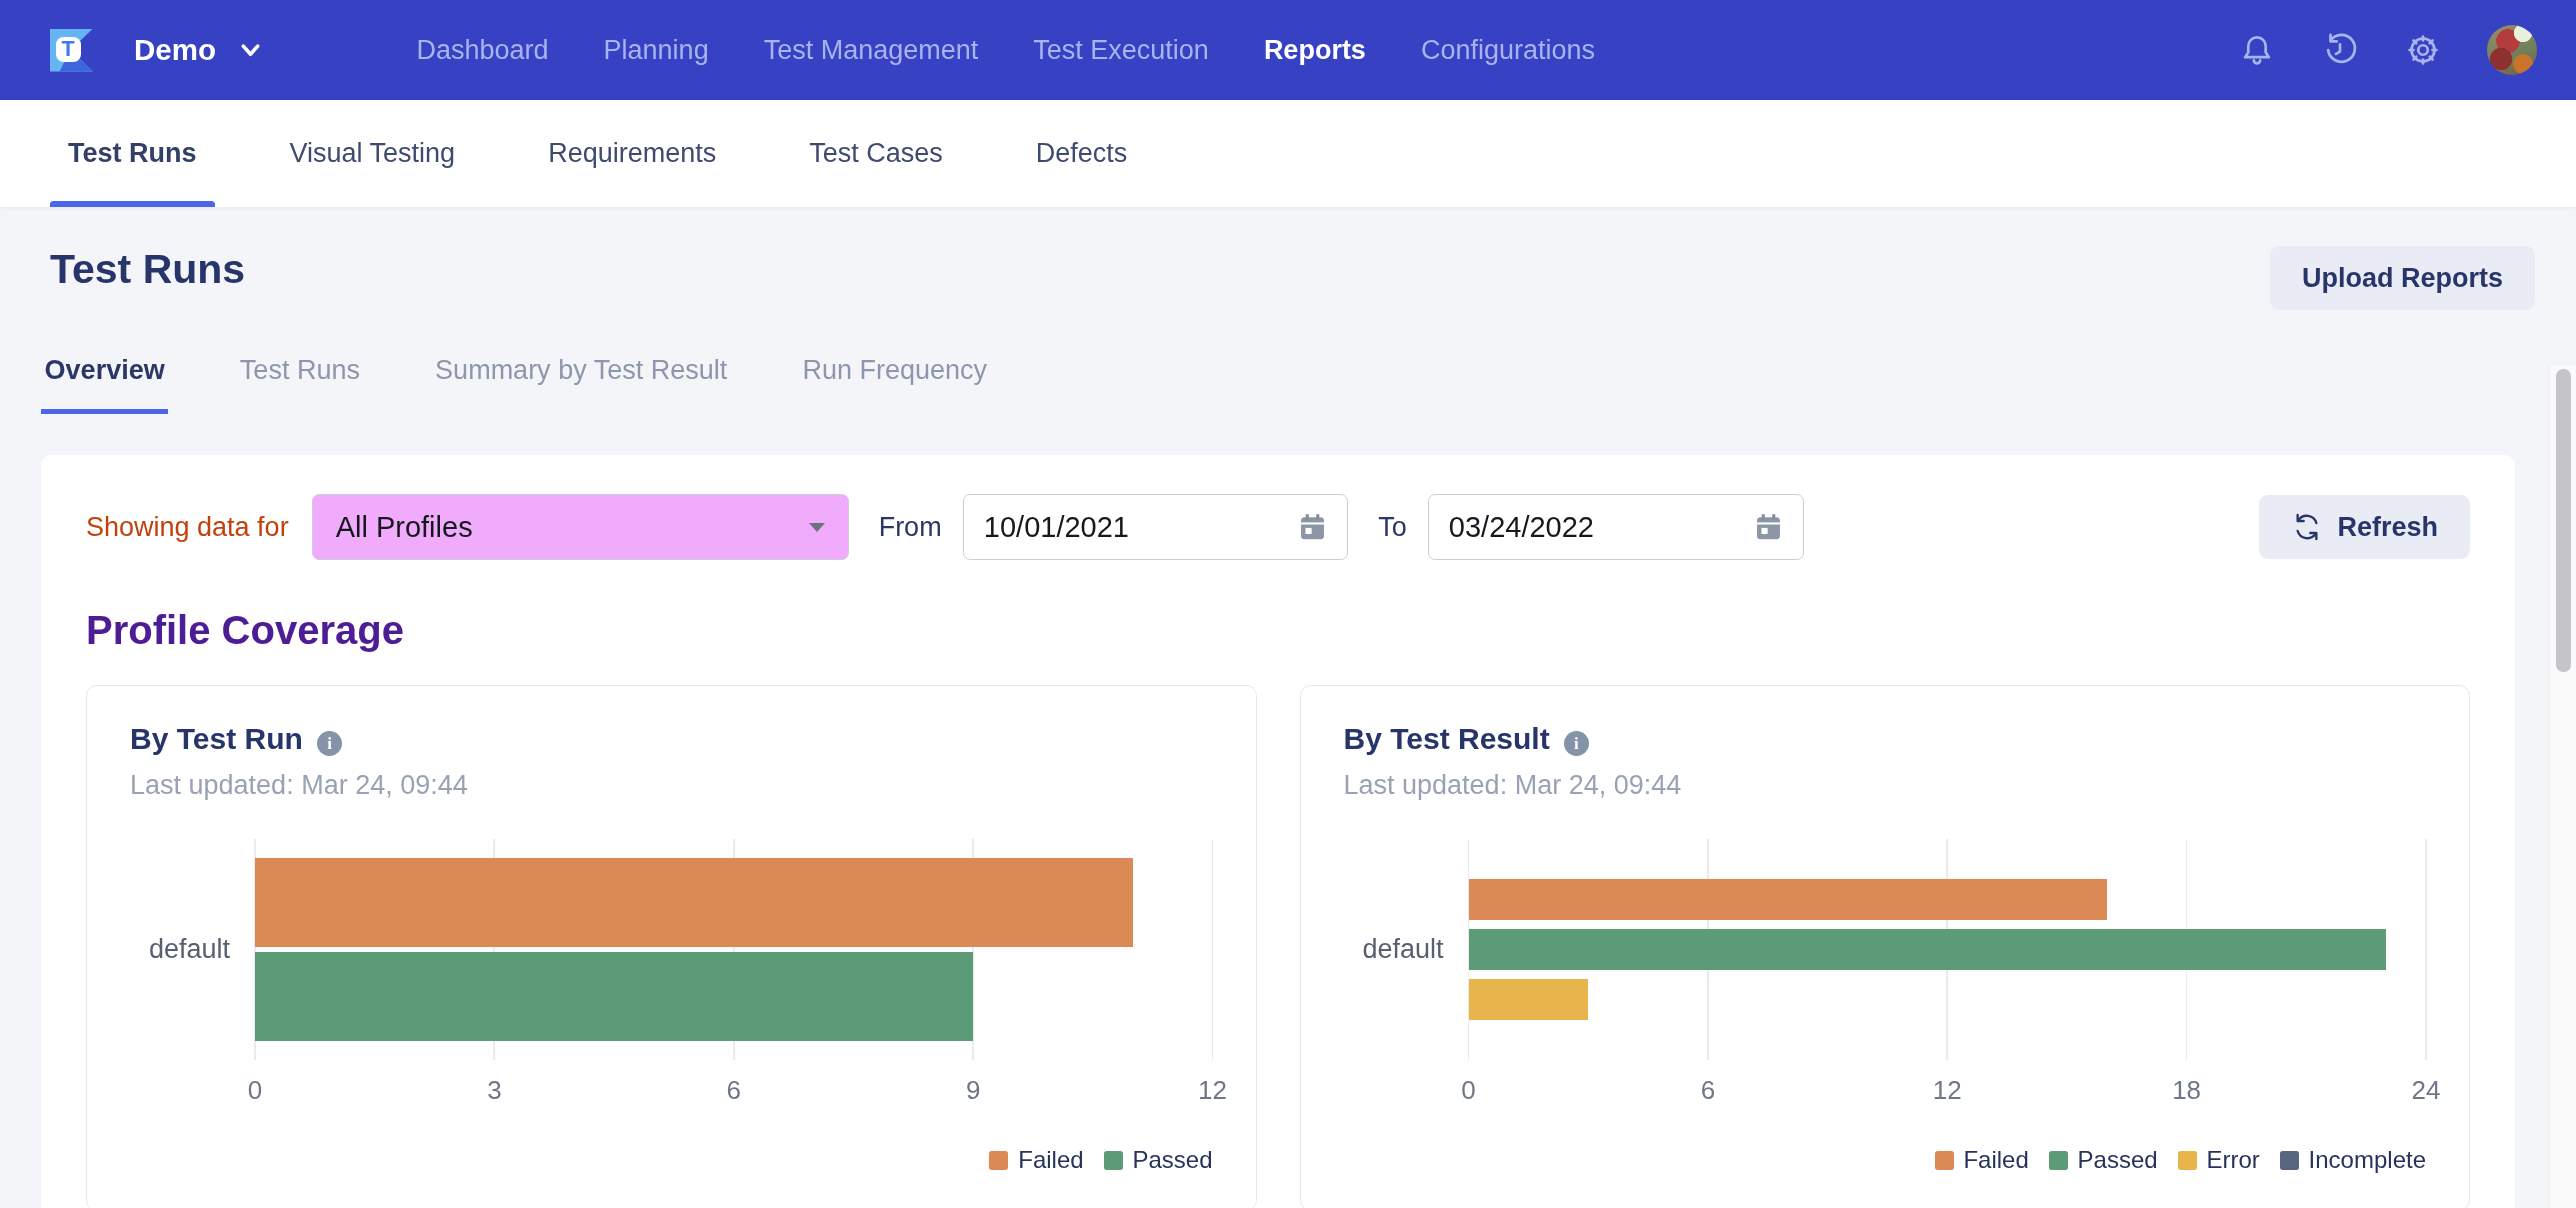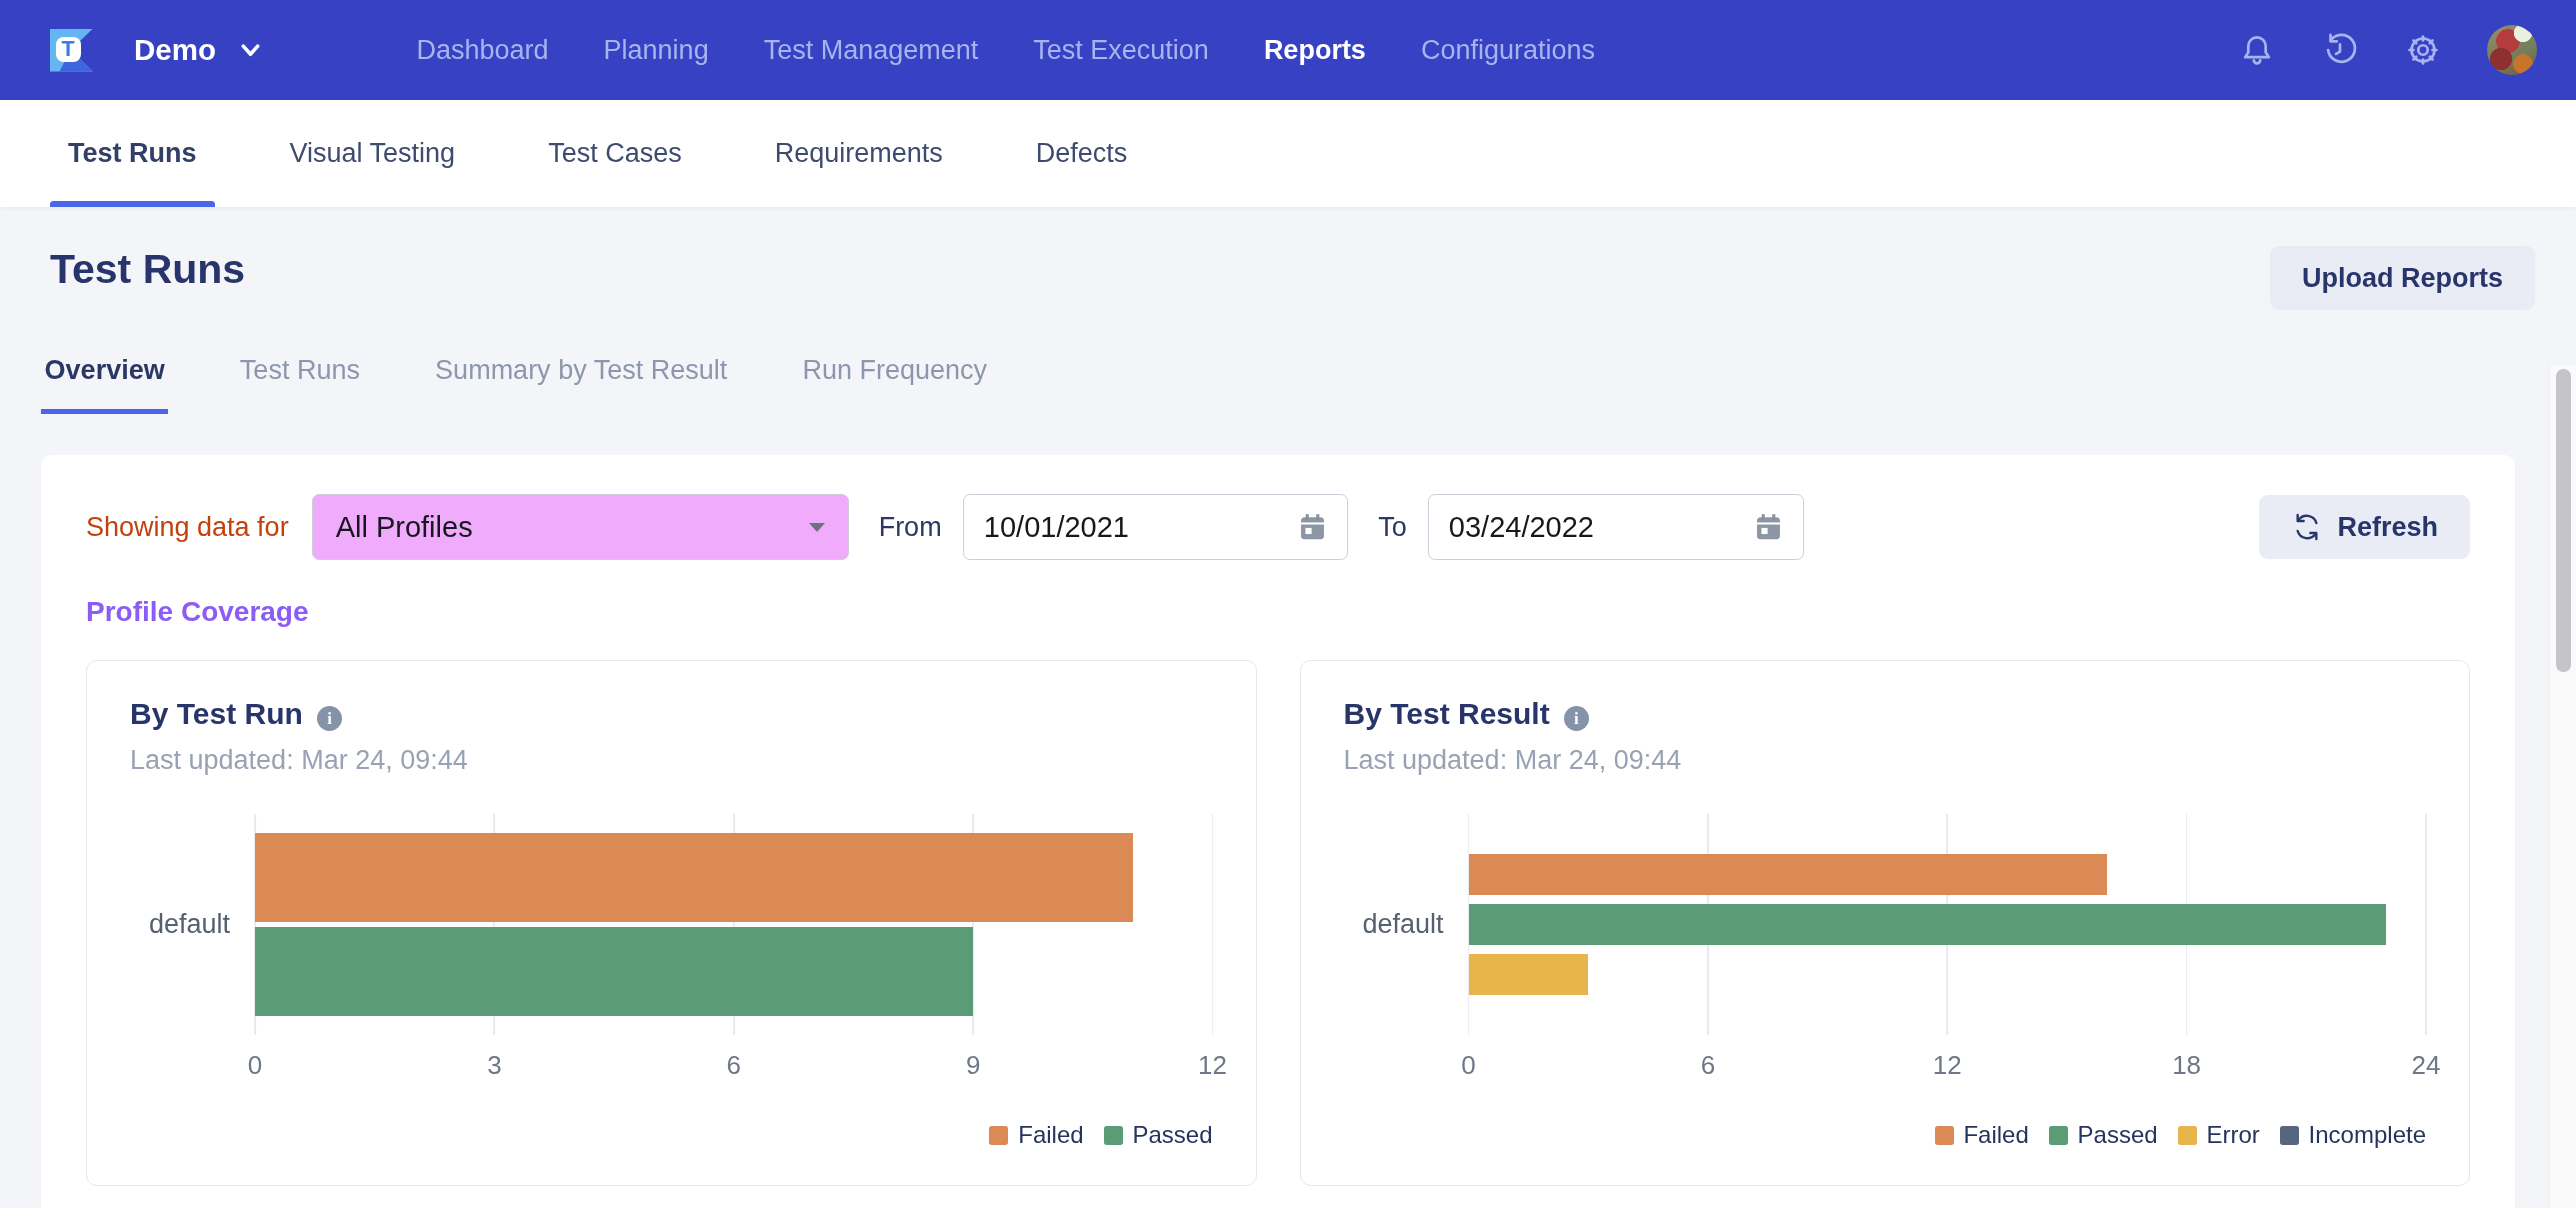--- a/index.html
+++ b/index.html
@@ -50,21 +50,21 @@
   .filter-label { font-size:27px; color:#c2410c; margin-right:23px; white-space:nowrap; }
   .select { width:537px; height:66px; border:0.9px solid #C8CEDA; border-radius:7.2px; display:flex; align-items:center; padding:0 23px; font-size:29px; color:#16181D; background:#f0abfc; cursor:pointer; position:relative; }
   .select .caret { margin-left:auto; width:0; height:0; border-left:8px solid transparent; border-right:8px solid transparent; border-top:9.8px solid #6C7280; }
   .date-label { font-size:27px; color:#2B3766; margin:0 21.5px 0 30px; }
   .date-input { height:66px; border:0.9px solid #C8CEDA; border-radius:7.2px; display:flex; align-items:center; padding:0 19.7px; font-size:29px; color:#16181D; background:#fff; cursor:text; }
   .date-input .val { flex:1; }
   .di-from { width:385px; }
   .di-to { width:376px; }
   .refresh { margin-left:auto; }
 
-  .section-title { font-size:28px; font-weight:700; color:#8b5cf6; margin-top:36px; }
+  .section-title { font-size:40px; font-weight:700; color:#4c1d95; margin-top:48px; }
 
   
   .cards { display:flex; gap:43px; margin-top:32px; }
   .card { flex:1; border:0.9px solid #E4E7EE; border-radius:10.7px; padding:36px 43px 36px 43px; background:#fff; }
   .card-title-row { display:flex; align-items:flex-end; gap:14.3px; }
   .card-title { font-size:30px; font-weight:700; color:#28356A; }
   .info-icon { width:25px; height:25px; border-radius:50%; background:#8493A7; color:#fff; display:flex; align-items:center; justify-content:center; font-size:17px; font-weight:800; font-family:"Liberation Serif",serif; }
   .card-updated { font-size:27px; color:#99A2B4; margin-top:14.3px; }
 
   .chart-row { display:flex; margin-top:38px; }
@@ -137,22 +137,22 @@
         </svg>
       </span>
     </div>
     <div class="avatar"></div>
   </div>
 </div>
 
 <div class="main-tabs">
   <div class="main-tab active">Test Runs</div>
   <div class="main-tab">Visual Testing</div>
+  <div class="main-tab">Requirements</div>
   <div class="main-tab">Test Cases</div>
-  <div class="main-tab">Requirements</div>
   <div class="main-tab">Defects</div>
 </div>
 
 <div class="page-header">
   <div class="page-title">Test Runs</div>
   <button class="btn">
     <span>Upload Reports</span>
   </button>
 </div>
 

